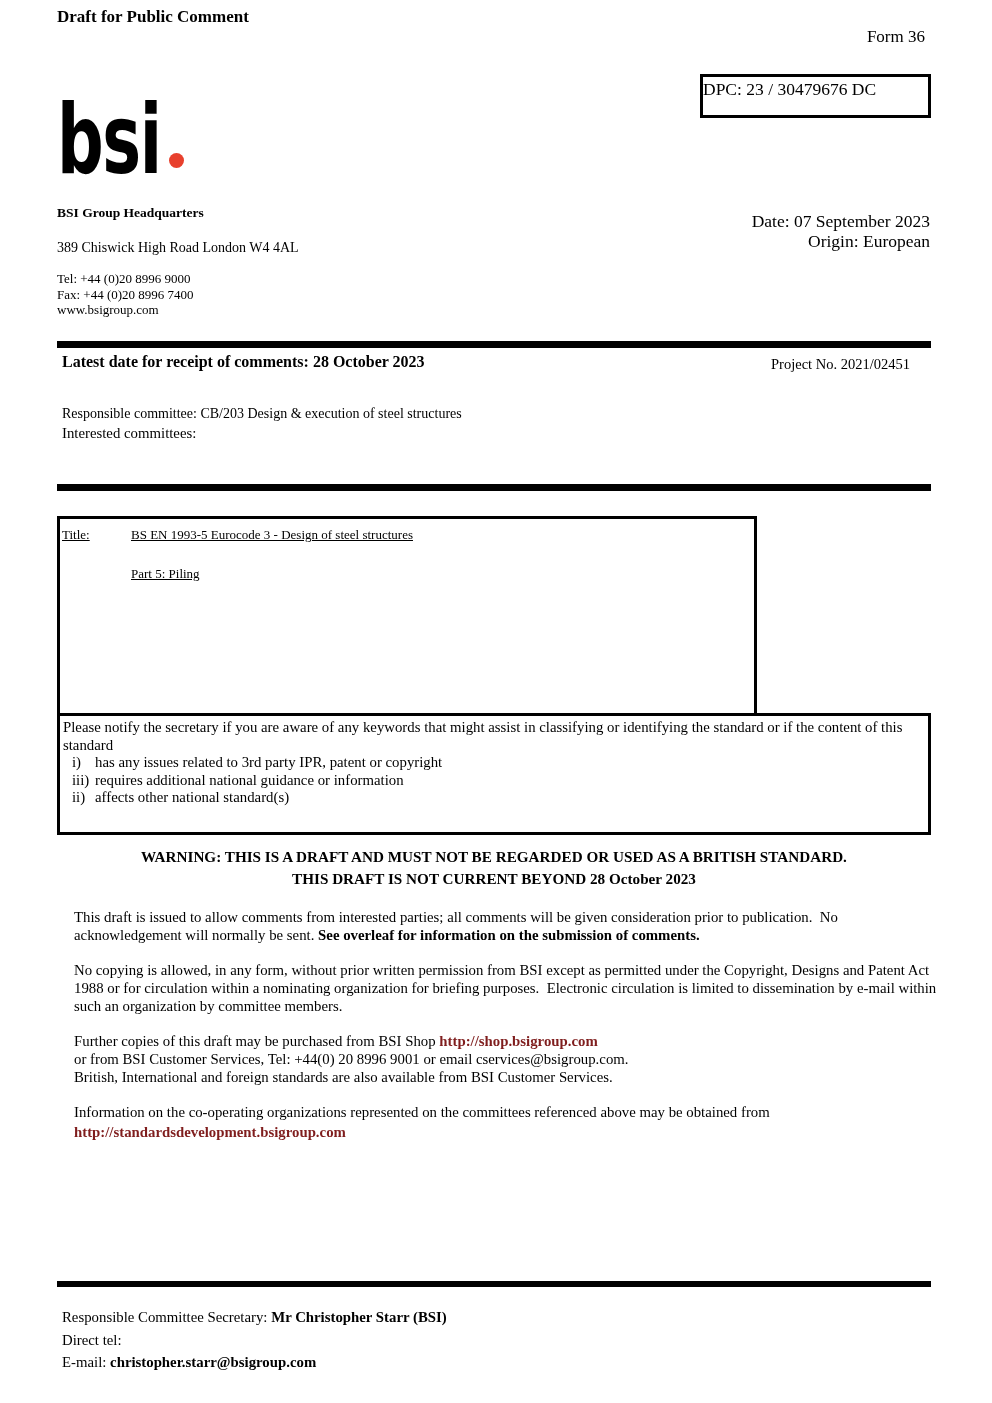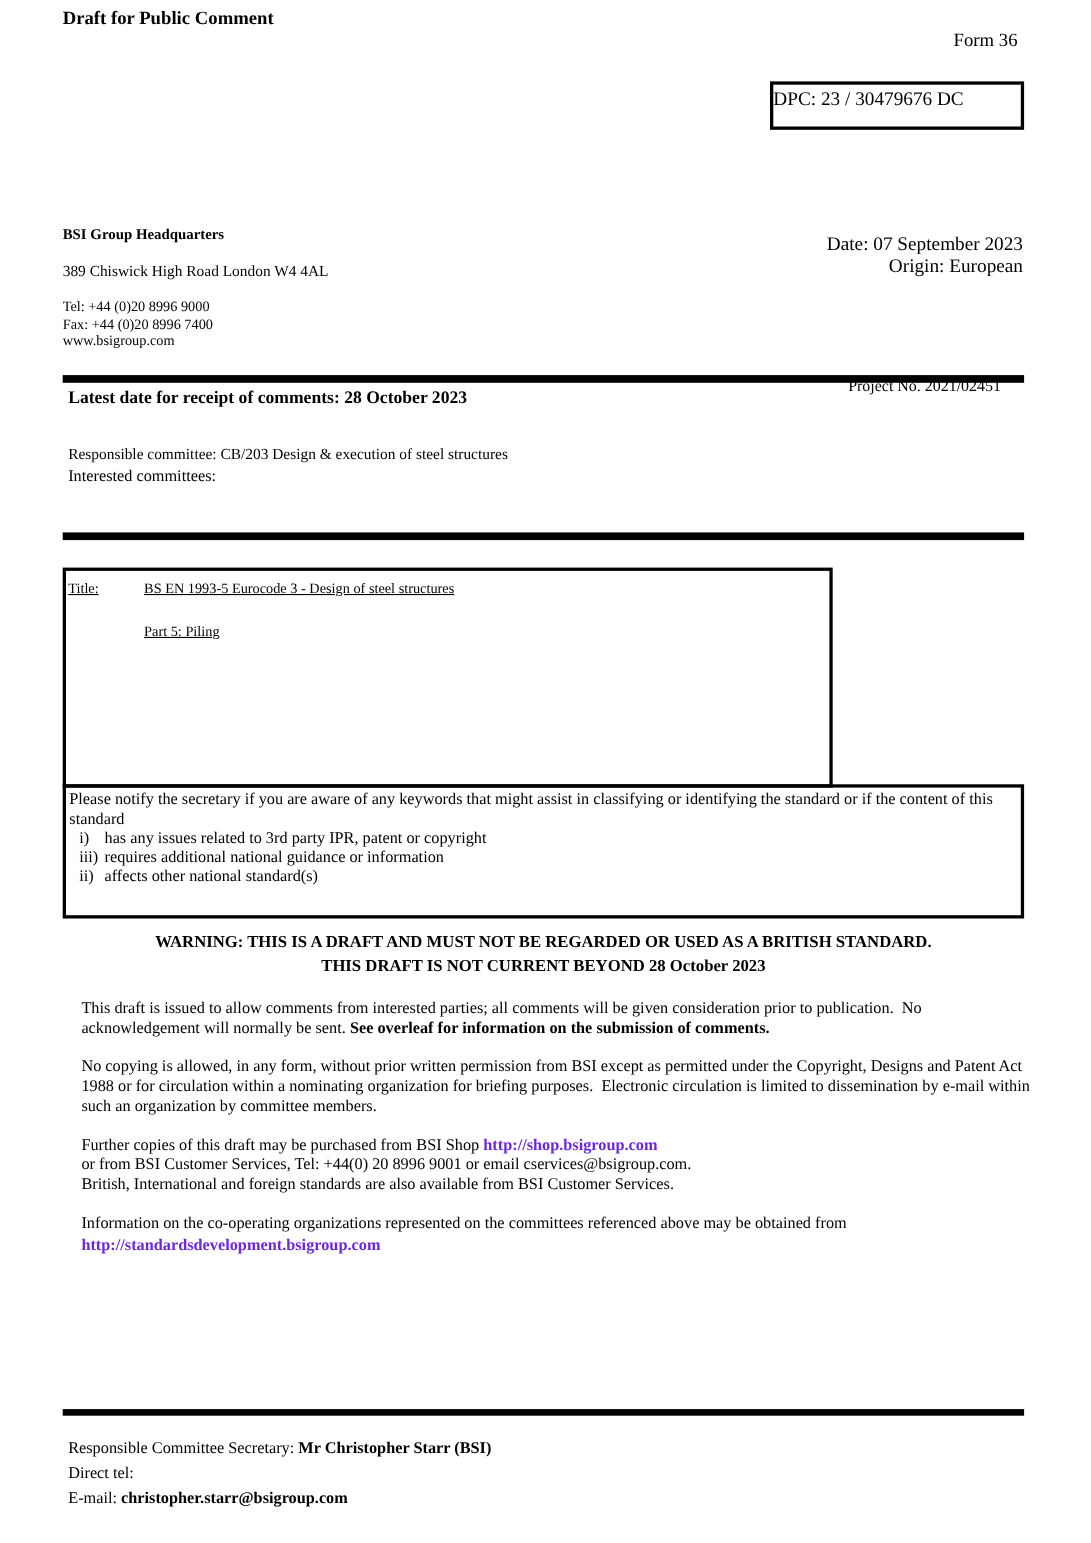--- a/index.html
+++ b/index.html
@@ -67,21 +67,21 @@
   .rule { position: absolute; left: 57px; width: 874px; background: #000; }
   .rule-1 { top: 341px; height: 7px; }
   .rule-2 { top: 484px; height: 7px; }
   .rule-3 { top: 1281px; height: 6px; }
 
   
   .latest-date {
     position: absolute; left: 62px; top: 353px;
     font-size: 16px; font-weight: bold;
   }
-  .project-no { position: absolute; right: 82px; top: 343px; font-size: 14.5px; }
+  .project-no { position: absolute; right: 82px; top: 356px; font-size: 14.5px; }
   .resp-committee { position: absolute; left: 62px; top: 406px; font-size: 14px; }
   .int-committees { position: absolute; left: 62px; top: 425px; font-size: 14.8px; }
 
   
   .title-box {
     position: absolute; left: 57px; top: 516px;
     width: 700px; height: 200px;
     border: 3px solid #000;
     padding: 8px 6px 0 2px;
     font-size: 13px;
@@ -114,39 +114,43 @@
   .para {
     position: absolute; left: 74px; width: 868px;
     font-size: 14.8px; line-height: 18px;
   }
   .para span { white-space: pre-wrap; }
   .p-issue { top: 908px; }
   .p-copying { top: 961px; }
   .p-purchase { top: 1032px; }
   .p-info { top: 1103px; line-height: 19.5px; }
   .bold { font-weight: bold; }
-  .link { color: #6d28d9; font-weight: bold; text-decoration: none; }
+  .link { color: #7f1d1d; font-weight: bold; text-decoration: none; }
 
   
   .footer {
     position: absolute; left: 62px; top: 1306px;
     font-size: 14.8px; line-height: 22.5px;
   }
 </style>
 </head>
 <body>
 
 <div class="page">
 
   <div class="draft-label">Draft for Public Comment</div>
   <div class="form-label">Form 36</div>
   <div class="dpc-box">
     <span>DPC: 23 / 30479676 DC</span>
   </div>
 
+  <div class="logo">
+    <span class="logo-text">bsi</span>
+    <span class="logo-dot"></span>
+  </div>
 
   <div class="contact">
     <div class="contact-name">BSI Group Headquarters</div>
     <div class="contact-address">389 Chiswick High Road London W4 4AL</div>
     <div class="contact-lines">
       <div>Tel: +44 (0)20 8996 9000</div>
       <div>Fax: +44 (0)20 8996 7400</div>
       <div>www.bsigroup.com</div>
     </div>
   </div>

